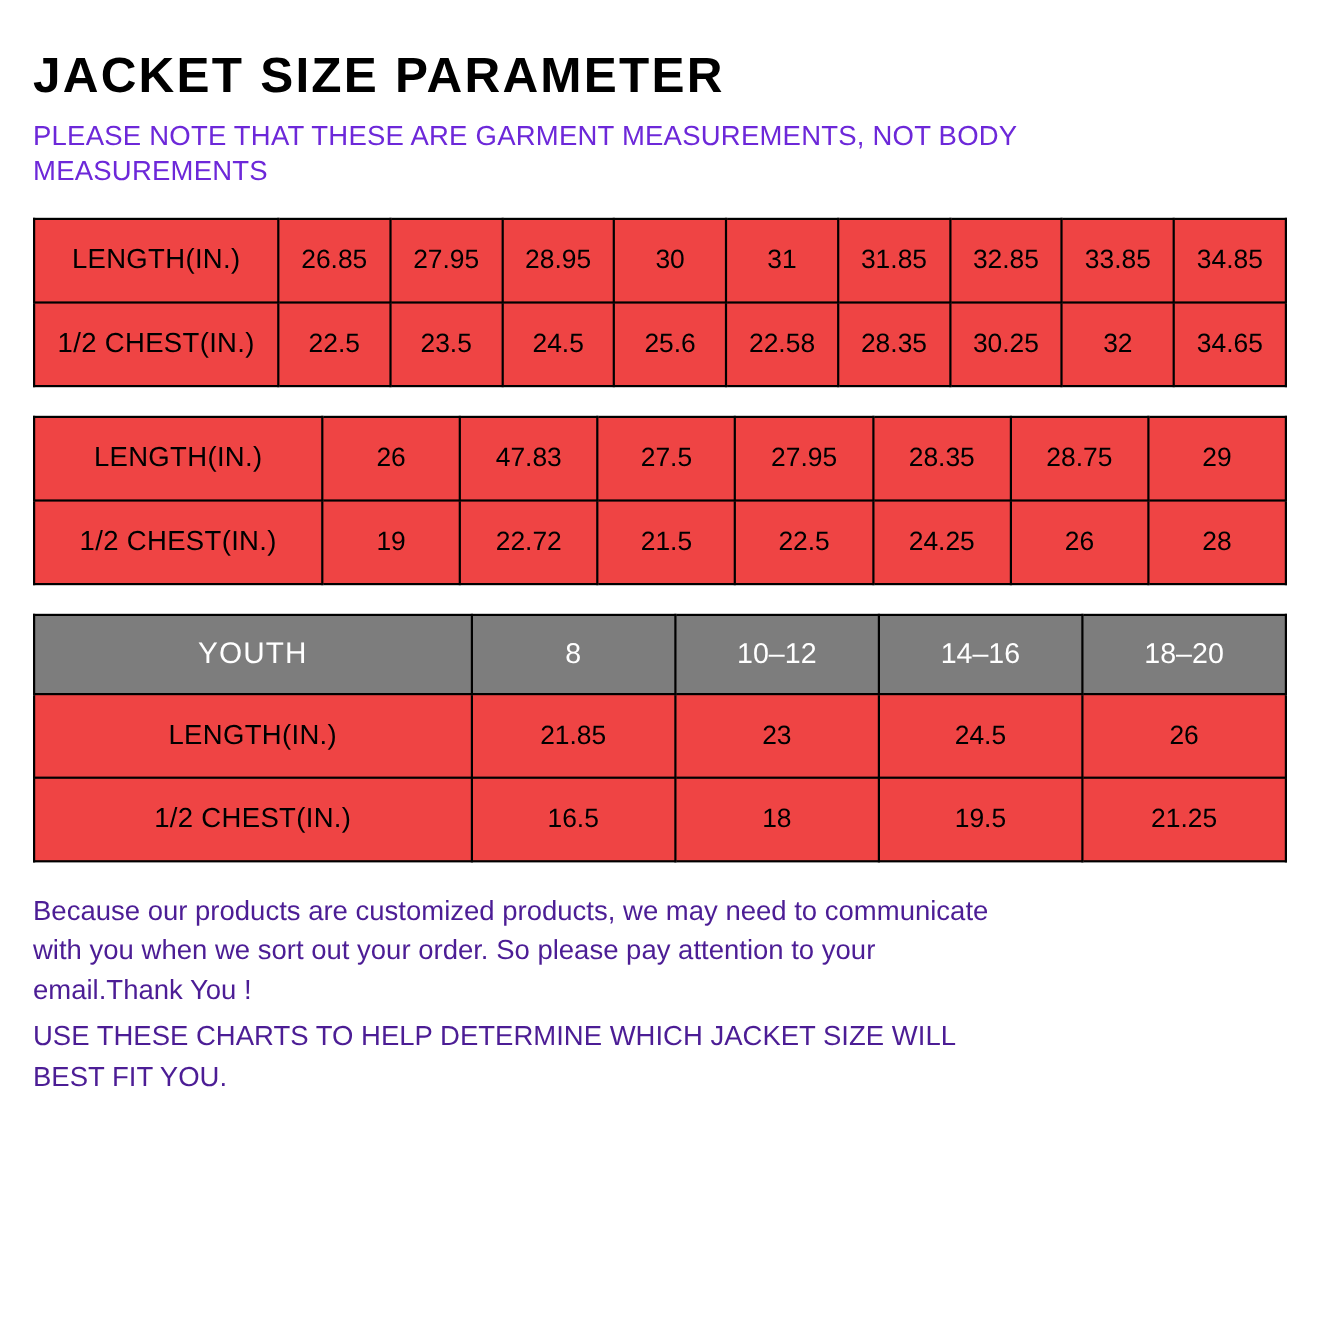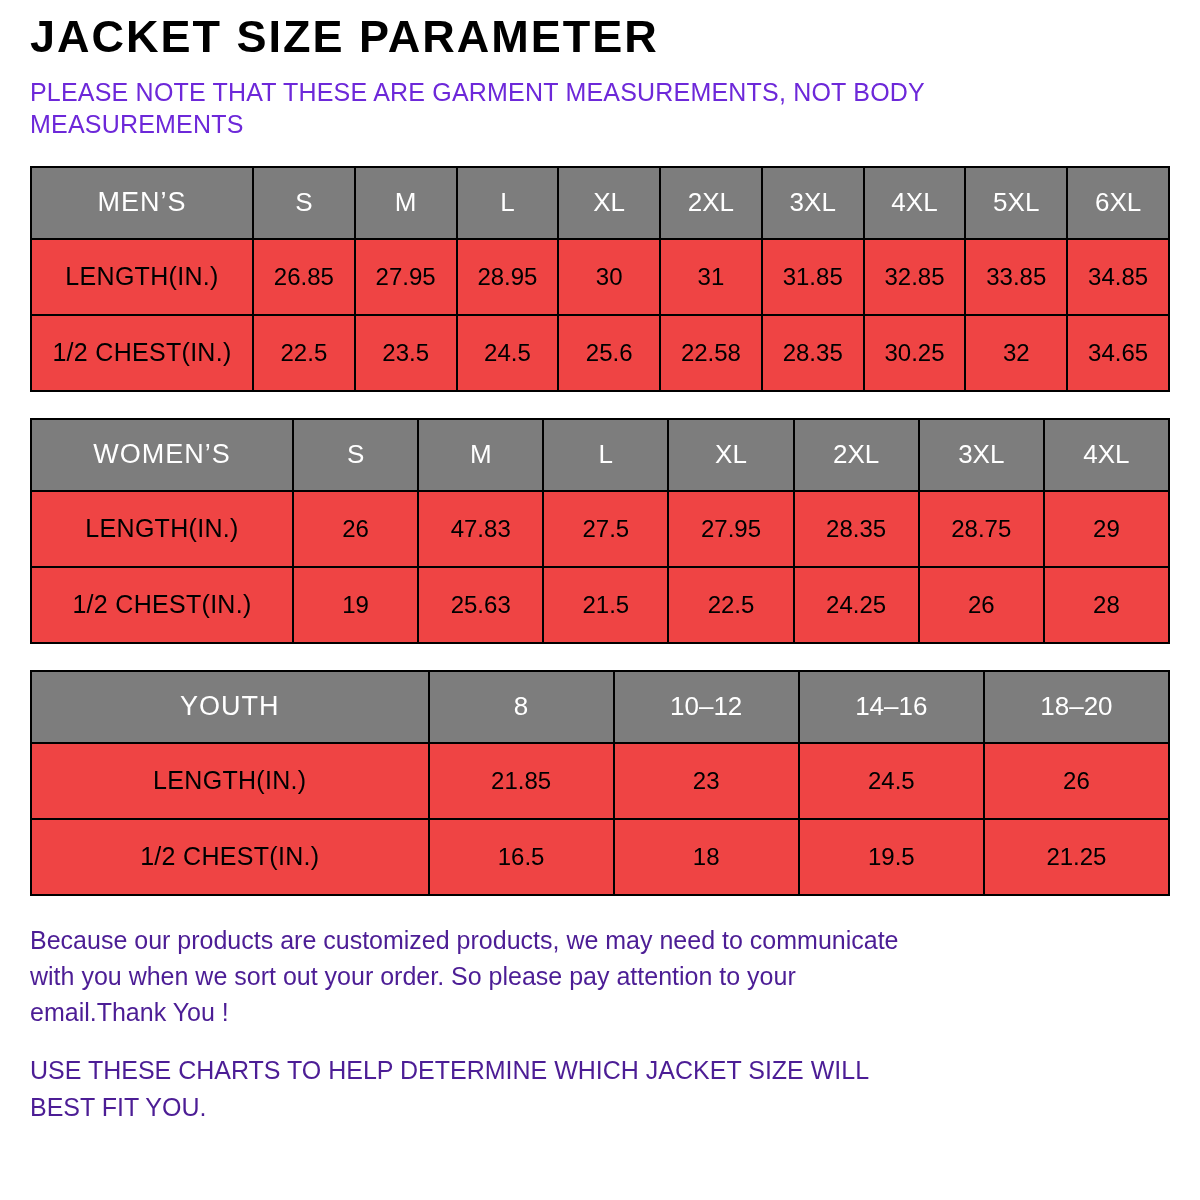--- a/index.html
+++ b/index.html
@@ -11,21 +11,21 @@
     width: 1200px;
     height: 1200px;
     font-family: "Liberation Sans", sans-serif;
     color: #000000;
     overflow: hidden;
   }
   .page {
     box-sizing: border-box;
     width: 959px;
     height: 1200px;
-    padding: 12px 30px 0 30px;
+    padding: 44px 30px 0 30px;
   }
   .title {
     font-size: 45px;
     font-weight: bold;
     letter-spacing: 2px;
     line-height: 1.1;
     margin: 0 0 14px 0;
     color: #000;
   }
   .note {
@@ -80,21 +80,21 @@
   .youth col.label { width: 262px; }
   .youth col.size { width: 122px; }
 
   .footer-red {
     color: #4c1d95;
     font-size: 25px;
     line-height: 1.45;
     margin: 16px 0 0 0;
   }
   .footer-red.second {
-    margin-top: 22px;
+    margin-top: 6px;
   }
 </style>
 </head>
 <body>
 
 <div class="page">
 
   <h1 class="title">JACKET SIZE PARAMETER</h1>
 
   <p class="note">PLEASE NOTE THAT THESE ARE GARMENT MEASUREMENTS, NOT BODY MEASUREMENTS</p>
@@ -106,32 +106,20 @@
         <col class="size">
         <col class="size">
         <col class="size">
       <col class="size">
         <col class="size">
         <col class="size">
         <col class="size">
         <col class="size">
     </colgroup>
     <tbody>
-      <tr class="hdr-row">
-        <td class="hdr-label">MEN’S</td>
-        <td class="hdr-size">S</td>
-        <td class="hdr-size">M</td>
-        <td class="hdr-size">L</td>
-        <td class="hdr-size">XL</td>
-        <td class="hdr-size">2XL</td>
-        <td class="hdr-size">3XL</td>
-        <td class="hdr-size">4XL</td>
-        <td class="hdr-size">5XL</td>
-        <td class="hdr-size">6XL</td>
-      </tr>
       <tr class="data-row">
         <td class="row-label">LENGTH(IN.)</td>
         <td class="cell-val">26.85</td>
         <td class="cell-val">27.95</td>
         <td class="cell-val">28.95</td>
         <td class="cell-val">30</td>
         <td class="cell-val">31</td>
         <td class="cell-val">31.85</td>
         <td class="cell-val">32.85</td>
         <td class="cell-val">33.85</td>
@@ -157,44 +145,34 @@
       <col class="label">
       <col class="size">
         <col class="size">
         <col class="size">
         <col class="size">
       <col class="size">
         <col class="size">
         <col class="size">
     </colgroup>
     <tbody>
-      <tr class="hdr-row">
-        <td class="hdr-label">WOMEN’S</td>
-        <td class="hdr-size">S</td>
-        <td class="hdr-size">M</td>
-        <td class="hdr-size">L</td>
-        <td class="hdr-size">XL</td>
-        <td class="hdr-size">2XL</td>
-        <td class="hdr-size">3XL</td>
-        <td class="hdr-size">4XL</td>
-      </tr>
       <tr class="data-row">
         <td class="row-label">LENGTH(IN.)</td>
         <td class="cell-val">26</td>
         <td class="cell-val">47.83</td>
         <td class="cell-val">27.5</td>
         <td class="cell-val">27.95</td>
         <td class="cell-val">28.35</td>
         <td class="cell-val">28.75</td>
         <td class="cell-val">29</td>
       </tr>
       <tr class="data-row">
         <td class="row-label">1/2 CHEST(IN.)</td>
         <td class="cell-val">19</td>
-        <td class="cell-val">25.63</td>
+        <td class="cell-val">22.72</td>
         <td class="cell-val">21.5</td>
         <td class="cell-val">22.5</td>
         <td class="cell-val">24.25</td>
         <td class="cell-val">26</td>
         <td class="cell-val">28</td>
       </tr>
     </tbody>
   </table>
 
   <table class="size-table youth">

